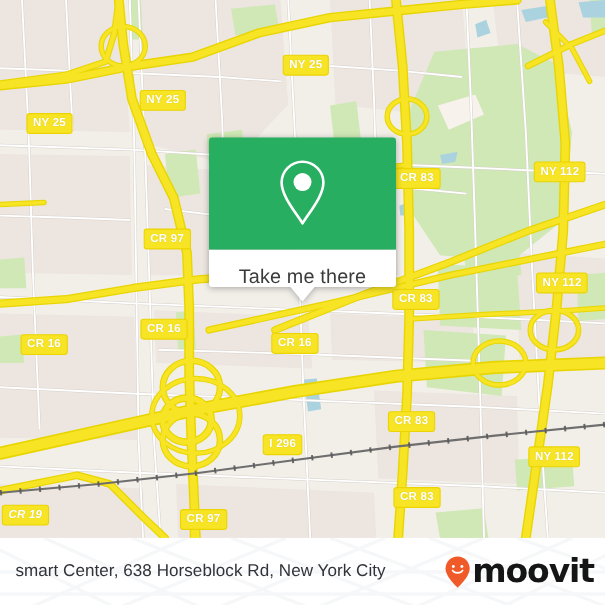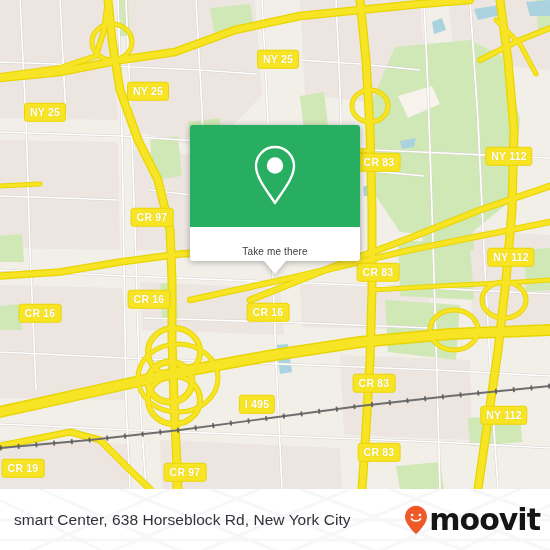--- a/index.html
+++ b/index.html
@@ -30,21 +30,21 @@
                white-space:nowrap;letter-spacing:.1px;}
 
   
   #popup{position:absolute;left:190px;top:125px;width:170px;
          filter:drop-shadow(0 1px 3px rgba(0,0,0,.30));}
   #popup-head{height:102px;background:#27ae60;border-radius:3px 3px 0 0;
               display:flex;align-items:center;justify-content:center;}
   #popup-foot{position:relative;height:34px;background:#ffffff;
               border-radius:0 0 3px 3px;
               display:flex;align-items:center;justify-content:center;}
-  #popup-label{font-size:10px;color:#3b3b3b;letter-spacing:.15px;margin-top:15px;}
+  #popup-label{font-size:18px;color:#3b3b3b;letter-spacing:.15px;margin-top:15px;}
   #popup-tail{position:absolute;left:50%;top:100%;margin-left:-11px;
               width:0;height:0;border-left:11px solid transparent;
               border-right:11px solid transparent;border-top:13px solid #ffffff;}
 
   
   #footer{position:absolute;left:0;top:489px;width:550px;height:61px;
           background:#ffffff;overflow:hidden;}
   #footer-watermark{position:absolute;left:0;top:-489px;width:550px;height:550px;
                     opacity:.055;pointer-events:none;}
   #footer-inner{position:relative;width:550px;height:61px;
@@ -247,22 +247,22 @@
         <div class="shield" style="left: 504px; top: 371px;">NY 112</div>
         <div class="shield" style="left: 379px; top: 118px;">CR 83</div>
         <div class="shield" style="left: 378px; top: 228px;">CR 83</div>
         <div class="shield" style="left: 374px; top: 339px;">CR 83</div>
         <div class="shield" style="left: 379px; top: 408px;">CR 83</div>
         <div class="shield" style="left: 152px; top: 173px;">CR 97</div>
         <div class="shield" style="left: 185px; top: 428px;">CR 97</div>
         <div class="shield" style="left: 40px; top: 269px;">CR 16</div>
         <div class="shield" style="left: 149px; top: 255px;">CR 16</div>
         <div class="shield" style="left: 268px; top: 268px;">CR 16</div>
-        <div class="shield" style="left: 23px; top: 424px;">CR 19</div>
-        <div class="shield" style="left: 257px; top: 360px;">I 495</div>
+        <div class="shield" style="left: 23px; top: 424px; font-style: italic;">CR 19</div>
+        <div class="shield" style="left: 257px; top: 360px;">I 296</div>
       </div>
 
 
     <div id="popup">
       <div id="popup-head">
         <svg width="58" height="70" viewBox="0 0 58 70">
           <path d="M29,6 C18.5,6 10,14.5 10,25 C10,37 22,51 29,62 C36,51 48,37 48,25 C48,14.5 39.5,6 29,6 Z" fill="none" stroke="#ffffff" stroke-width="2.4" stroke-linejoin="round"></path>
           <circle cx="29" cy="24.5" r="8.2" fill="#ffffff"></circle>
         </svg>
       </div>

